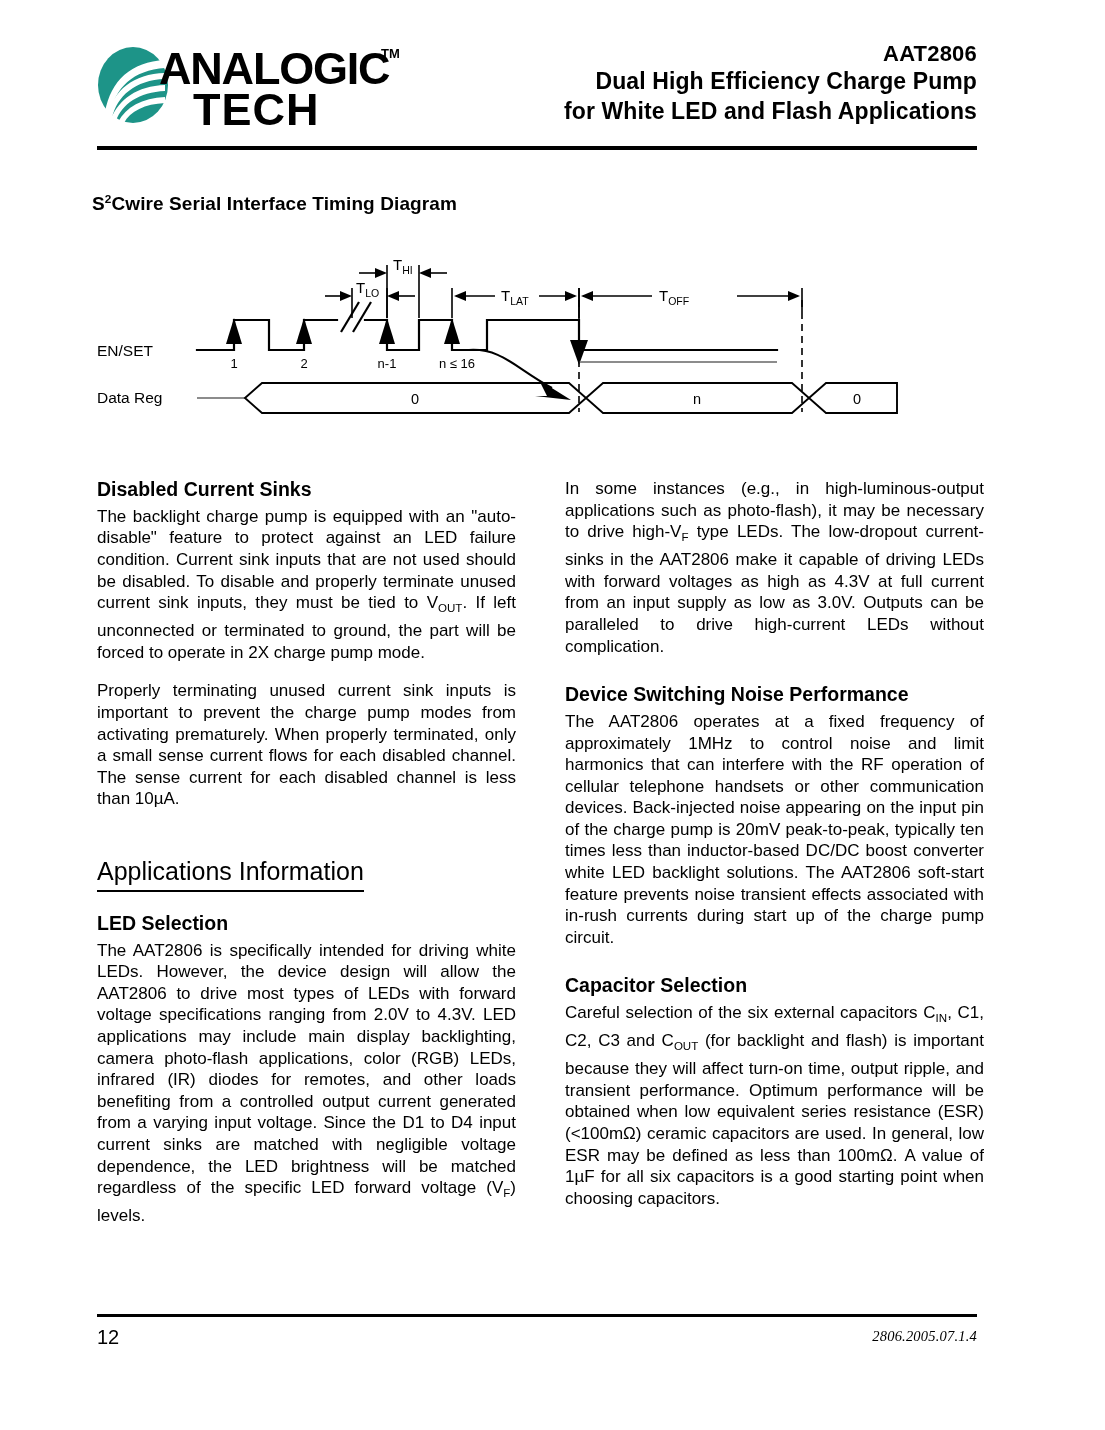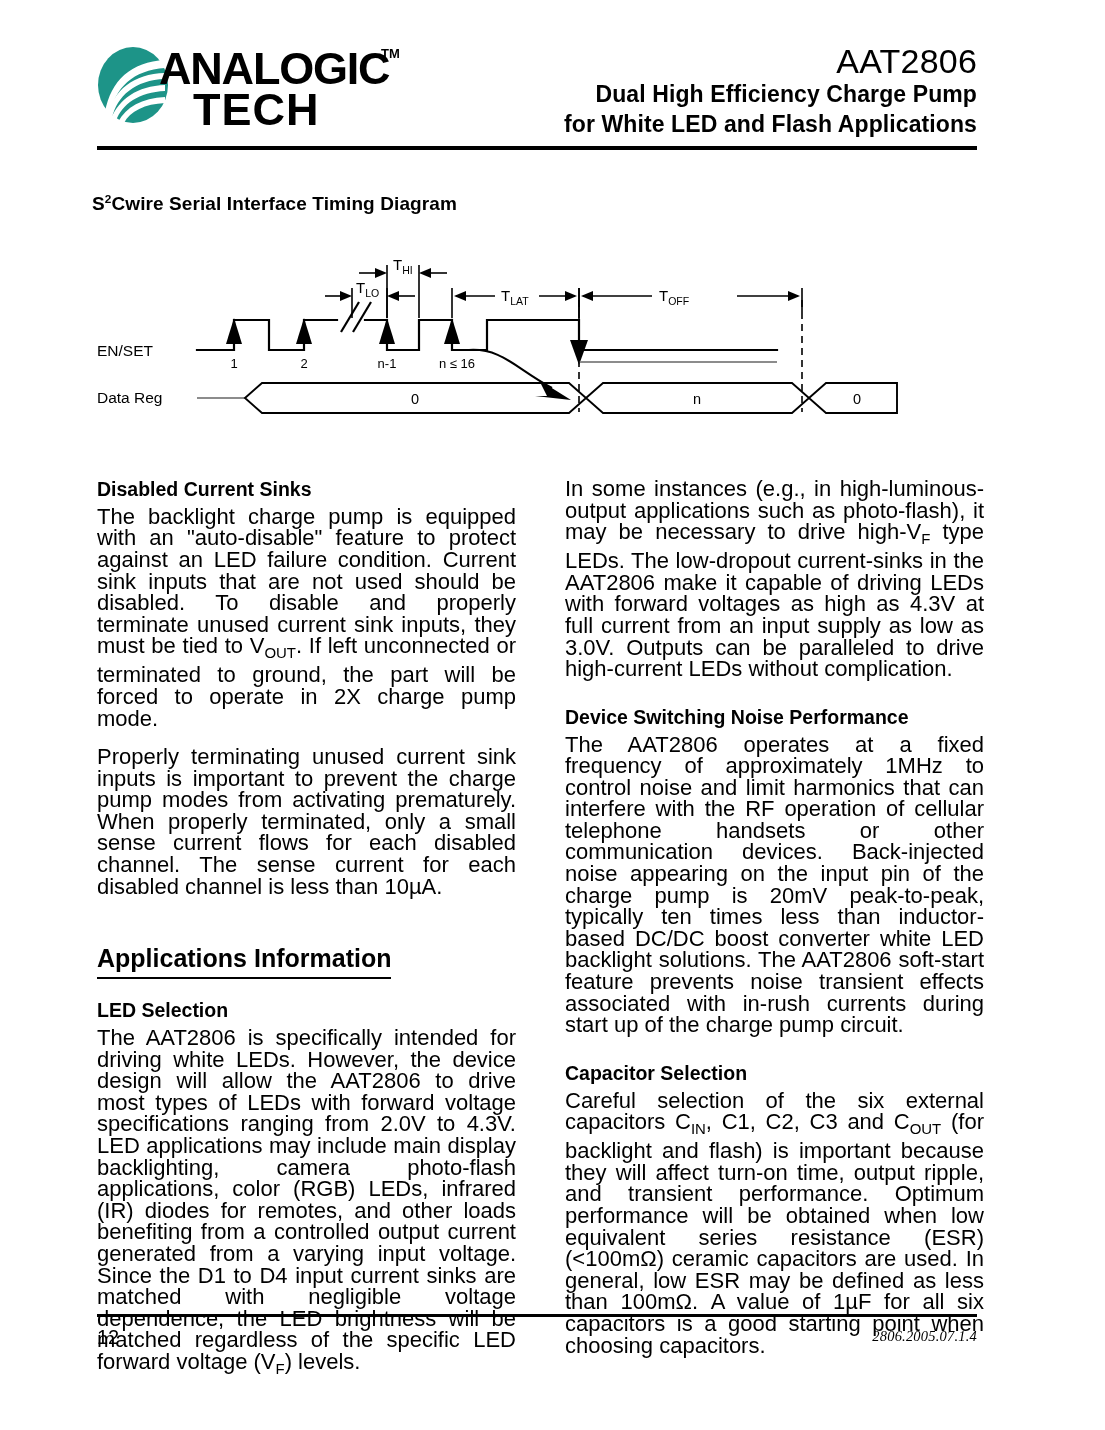--- a/index.html
+++ b/index.html
@@ -25,21 +25,21 @@
     font-size:45px; font-weight:bold; letter-spacing:-1.2px;
     font-family:"Liberation Sans", sans-serif; line-height:1;
   }
   .logo-tm { position:absolute; left:222px; top:6px; font-size:13px; font-weight:bold; }
   .logo-line2 {
     position:absolute; left:34px; top:47px;
     font-size:45px; font-weight:bold; letter-spacing:1px;
     line-height:1;
   }
   .title-block { position:absolute; right:0; top:0; text-align:right; width:620px; }
-  .title-part  { font-size:34px; font-weight:normal; letter-spacing:0.2px; line-height:1.12; }
+  .title-part  { font-size:22px; font-weight:bold; letter-spacing:0.2px; line-height:1.12; }
   .title-sub   { font-size:23px; font-weight:bold; letter-spacing:0.1px; line-height:1.30; }
   .rule-header {
     position:absolute; left:97px; top:146px; width:880px; height:4px; background:#000;
   }
 
   
   .sec-h2 {
     font-size:19px; font-weight:bold; letter-spacing:0.1px;
   }
   .diagram-title { position:absolute; left:83px; top:192px;margin-left:9px; }
@@ -49,33 +49,33 @@
   
   .timing { position:absolute; left:97px; top:240px; width:880px; height:200px; }
 
   
   .col { position:absolute; top:478px; width:419px; }
   .col-left  { left:97px; }
   .col-right { left:565px; }
 
   .col p {
     margin:0 0 17px 0;
-    font-size:22px;
+    font-size:17px;
     line-height:21.6px;
     text-align:justify;
     text-justify:inter-word;
   }
   .col p:last-child { margin-bottom:0; }
   .head2 {
     font-size:19.5px; font-weight:bold;
     margin:0 0 4px 0; line-height:1.22;
   }
   .head2.spaced { margin-top:26px; }
   .head1 {
-    font-size:25px; font-weight:bold;
+    font-size:25px; font-weight:normal;
     margin:0 0 6px 0; padding-bottom:4px;
     border-bottom:2.2px solid #000;
     display:inline-block;
     line-height:1.2;
   }
   .head1-wrap { margin:46px 0 14px 0; }
 
   
   .rule-footer { position:absolute; left:97px; top:1314px; width:880px; height:3px; background:#000; }
   .footer { position:absolute; left:97px; top:1326px; width:880px; height:30px; }

